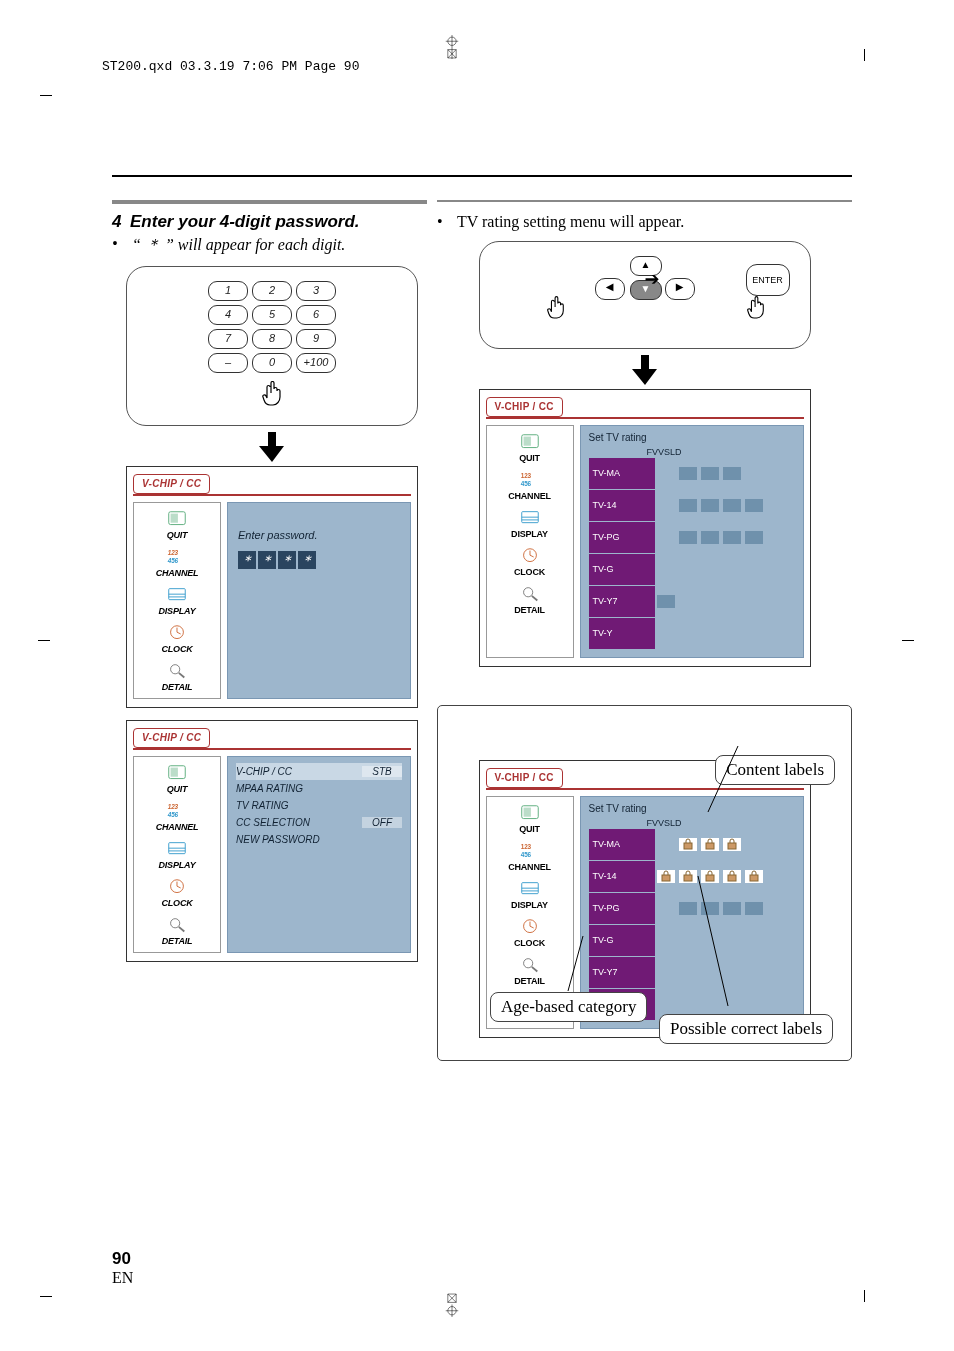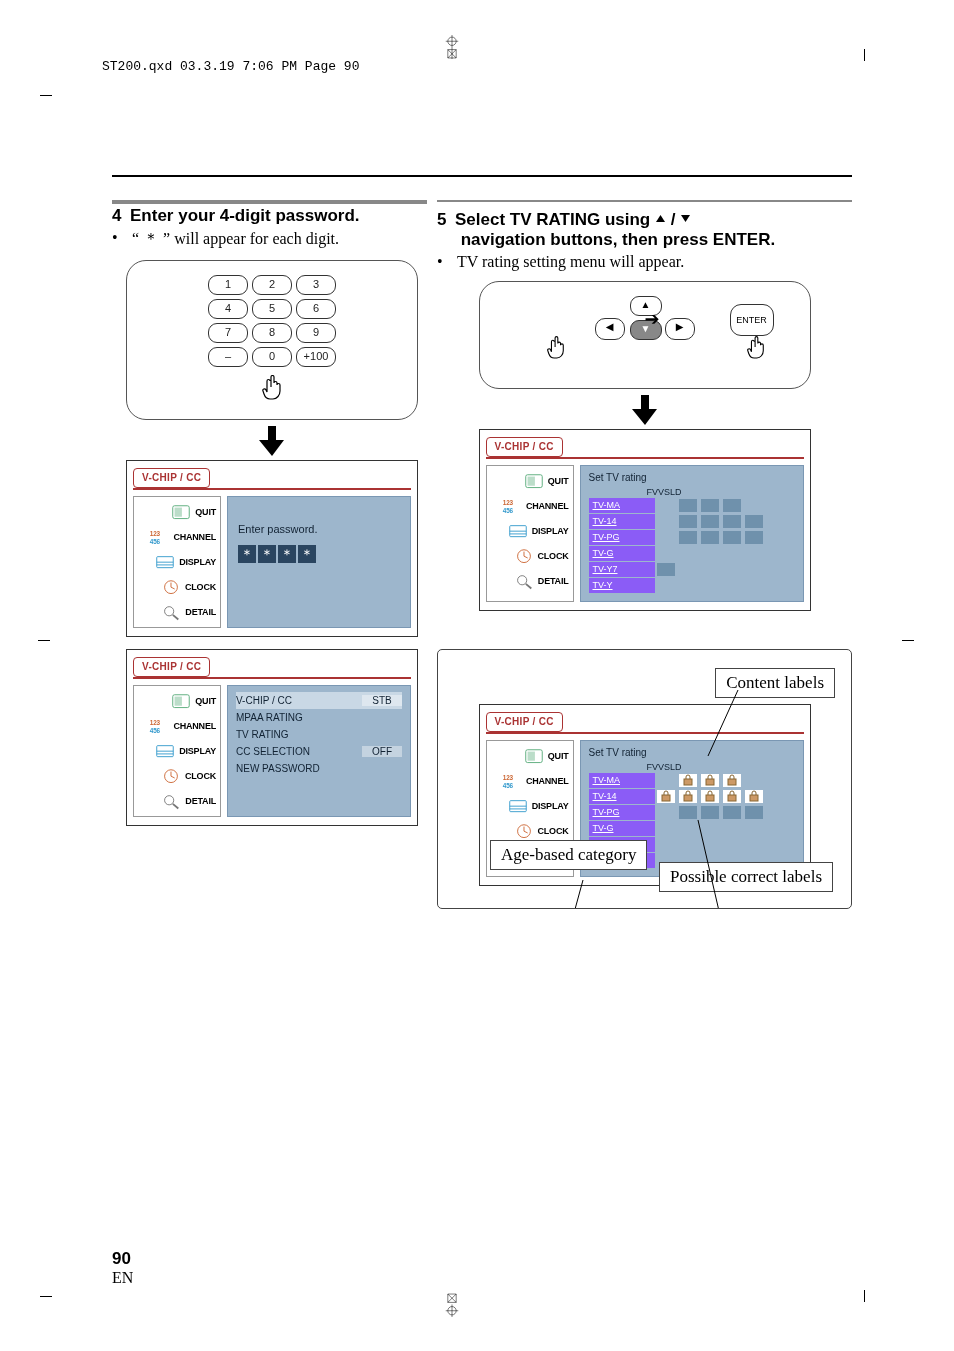--- a/index.html
+++ b/index.html
@@ -41,83 +41,83 @@
   .title-rule {
     position:absolute; top:175px; left:112px; width:740px; border-top:2px solid #000;
   }
   .steps-rule-l {
     position:absolute; top:200px; left:112px; width:315px; height:3px; background:linear-gradient(#888 0 60%, #fff 60%);
     border-top:2px solid #888;
   }
   .steps-rule-r {
     position:absolute; top:200px; left:437px; width:415px; height:3px; border-top:2px solid #888;
   }
-  .col-left { position:absolute; top:206px; left:112px; width:320px; }
+  .col-left { position:absolute; top:212px; left:112px; width:320px;font-style:italic; }
   .col-right { position:absolute; top:210px; left:437px; width:415px; }
   .step-head { font-size:17px; font-weight:bold; margin:0; }
   .step-num { display:inline-block; width:18px; }
   .bullet-line { font-family:"Times New Roman", serif; font-size:16px; margin:3px 0 0 20px; }
   .bullet-line::before { content:"\2022"; position:absolute; margin-left:-20px; }
   
   
   .keypad-card { border:1.5px solid #555; border-radius:20px; width:290px; margin:10px auto 0; padding:12px 0 14px; text-align:center; }
   .numkey { display:inline-block; width:38px; height:18px; border:1.5px solid #333; border-radius:9px; background:#fff; margin:2px 2px; font-size:11px; line-height:16px; color:#222; }
   .pointer-icon { display:inline-block; margin-top:6px; }
   .big-arrow { text-align:center; font-size:30px; line-height:24px; margin:6px 0 2px; }
   
   
   .menu-window { border:1px solid #333; width:290px; margin:0 auto; background:#fff; }
   .menu-tab-row { padding:6px 6px 0; }
   .menu-tab { display:inline-block; border:1.5px solid #a33; border-radius:4px; background:#fff; color:#a33; font-size:10px; font-weight:bold; padding:3px 8px 4px; letter-spacing:.3px; }
   .menu-tab-line { border-top:2px solid #a33; margin:0 6px 0 6px; }
   .menu-body { display:flex; padding:6px 6px 8px; gap:6px; }
   .side-col { width:82px; border:1px solid #999; background:#fff; padding:4px 2px; display:flex; flex-direction:column; gap:3px; }
-  .side-item { display:flex; align-items:center; gap:3px; font-size:9px; font-weight:bold; letter-spacing:-.2px; justify-content:flex-end; padding:2px 2px; }
+  .side-item { display:flex; align-items:center; gap:3px; font-size:9px; font-weight:bold; letter-spacing:-.2px; justify-content:flex-end; padding:2px 2px;flex-direction:column; }
   .side-item .ic { width:22px; height:18px; }
   .content-col { flex:1; border:1px solid #7a97b3; background:#9db6cc; padding:10px; }
   .content-col.wide { padding:6px 8px 8px; }
   .content-col .prompt { color:#123; font-size:11px;margin-top:16px; }
   .stars-row { margin-top:10px; display:flex; gap:2px; }
   .star-box { width:18px; height:18px; background:#2a4560; color:#fff; font-size:14px; text-align:center; line-height:18px; }
   .menu-list-row { display:flex; align-items:center; font-size:10px; color:#123; padding:3px 0; }
   .menu-list-row .name { flex:1; }
   .menu-list-row .val { width:40px; text-align:center; background:rgba(255,255,255,.4); margin-left:6px; }
   .hl-row { background:#c9d8e5; }
   
   
   .rating-hdr { color:#123; font-size:10px; margin-bottom:4px; }
   .rating-head-row { display:flex; align-items:center; font-size:9px; color:#123; }
   .rating-head-row .lab { width:58px; }
   .col-cell { width:22px; text-align:center; }
   .rating-row { display:flex; align-items:center; margin-top:1px; }
-  .rating-row .lab { width:58px; height:15px; background:#8b5cf6; color:#fff; font-size:9px; padding:0 4px; line-height:15px;text-decoration:underline; }
+  .rating-row .lab { width:58px; height:15px; background:#701a75; color:#fff; font-size:9px; padding:8px 4px; line-height:15px; }
   .sq { width:18px; height:13px; margin:0 2px; }
   .sq.fill { background:#6f91ac; }
   .sq.lock { background:#fff; position:relative; }
   .sq.lock svg { width:12px; height:12px; position:absolute; top:0; left:3px; }
   
   .after-text { font-family:"Times New Roman", serif; font-size:16px; margin-top:18px; line-height:1.3; }
   
   
   .nav-card { border:1.5px solid #555; border-radius:20px; width:330px; margin:10px auto 0; padding:14px 0 18px; text-align:center; position:relative; }
   .dpad { display:inline-block; position:relative; width:96px; height:70px; }
   .dp-btn { position:absolute; width:30px; height:18px; border:1.5px solid #333; border-radius:9px; background:#fff; font-size:10px; text-align:center; line-height:16px; }
   .dp-up { top:0; left:33px; }
   .dp-down { top:24px; left:33px; background:#888; color:#fff; }
   .dp-left { top:22px; left:-2px; width:28px; height:20px; border-radius:10px; }
   .dp-right { top:22px; left:68px; width:28px; height:20px; border-radius:10px; }
-  .enter-btn { position:absolute; right:36px; top:22px; border:1.5px solid #333; border-radius:11px; width:42px; height:30px; font-size:9px; line-height:30px; }
+  .enter-btn { position:absolute; right:20px; top:22px; border:1.5px solid #333; border-radius:11px; width:42px; height:30px; font-size:9px; line-height:30px; }
   .nav-arrow { position:absolute; top:26px; left:165px; font-size:18px; }
   .nav-ptr1 { position:absolute; top:54px; left:66px; }
   .nav-ptr2 { position:absolute; top:54px; right:44px; }
   
   
   .info-box { border:1.5px solid #444; border-radius:5px; margin-top:38px; padding:28px 16px 22px; position:relative; }
   .info-title { position:absolute; top:-12px; left:50%; transform:translateX(-50%); background:#fff; padding:0 8px; font-weight:bold; font-size:16px; }
-  .callout { border:1.5px solid #444; border-radius:0; font-family:"Times New Roman", serif; font-size:17px; padding:4px 10px; display:inline-block; background:#fff; }
+  .callout { border:1.5px solid #444; border-radius:8px; font-family:"Times New Roman", serif; font-size:17px; padding:4px 10px; display:inline-block; background:#fff;margin-top:31px; }
   .callout-top { position:absolute; top:18px; right:16px; }
   .callout-age { position:absolute; bottom:38px; left:52px; }
   .callout-pcl { position:absolute; bottom:16px; right:18px; }
   .info-menu { margin-top:2px; }
   
   .page-num { position:absolute; bottom:82px; left:112px; font-size:17px; font-weight:bold; }
   .page-lang { position:absolute; bottom:64px; left:112px; font-family:"Times New Roman", serif; font-size:16px; }
   
   .reg-mark { width:24px; height:24px; }
 </style>
@@ -290,25 +290,20 @@
             </div>
             <div class="menu-list-row">
               <span class="name">NEW PASSWORD</span>
             </div>
           </div>
       </div>
     </div>
   </div>
 
   <div class="col-right">
-    <p class="step-head"><span class="step-num">5</span><span>Select TV RATING using </span><svg width="11" height="11" style="vertical-align:1px">
-          <path d="M1 9 L5.5 2 L10 9 Z" fill="#000"></path>
-        </svg> / <svg width="11" height="11" style="vertical-align:1px">
-          <path d="M1 2 L5.5 9 L10 2 Z" fill="#000"></path>
-        </svg><br>&nbsp;&nbsp;&nbsp;&nbsp;<span> navigation buttons, then press ENTER.</span></p>
     <p class="bullet-line">TV rating setting menu will appear.</p>
 
     <div class="nav-card">
       <div class="dpad">
         <div class="dp-btn dp-up">▲</div>
         <div class="dp-btn dp-down">▼</div>
         <div class="dp-btn dp-left">◀</div>
         <div class="dp-btn dp-right">▶</div>
       </div>
       <span class="nav-arrow">➔</span>

